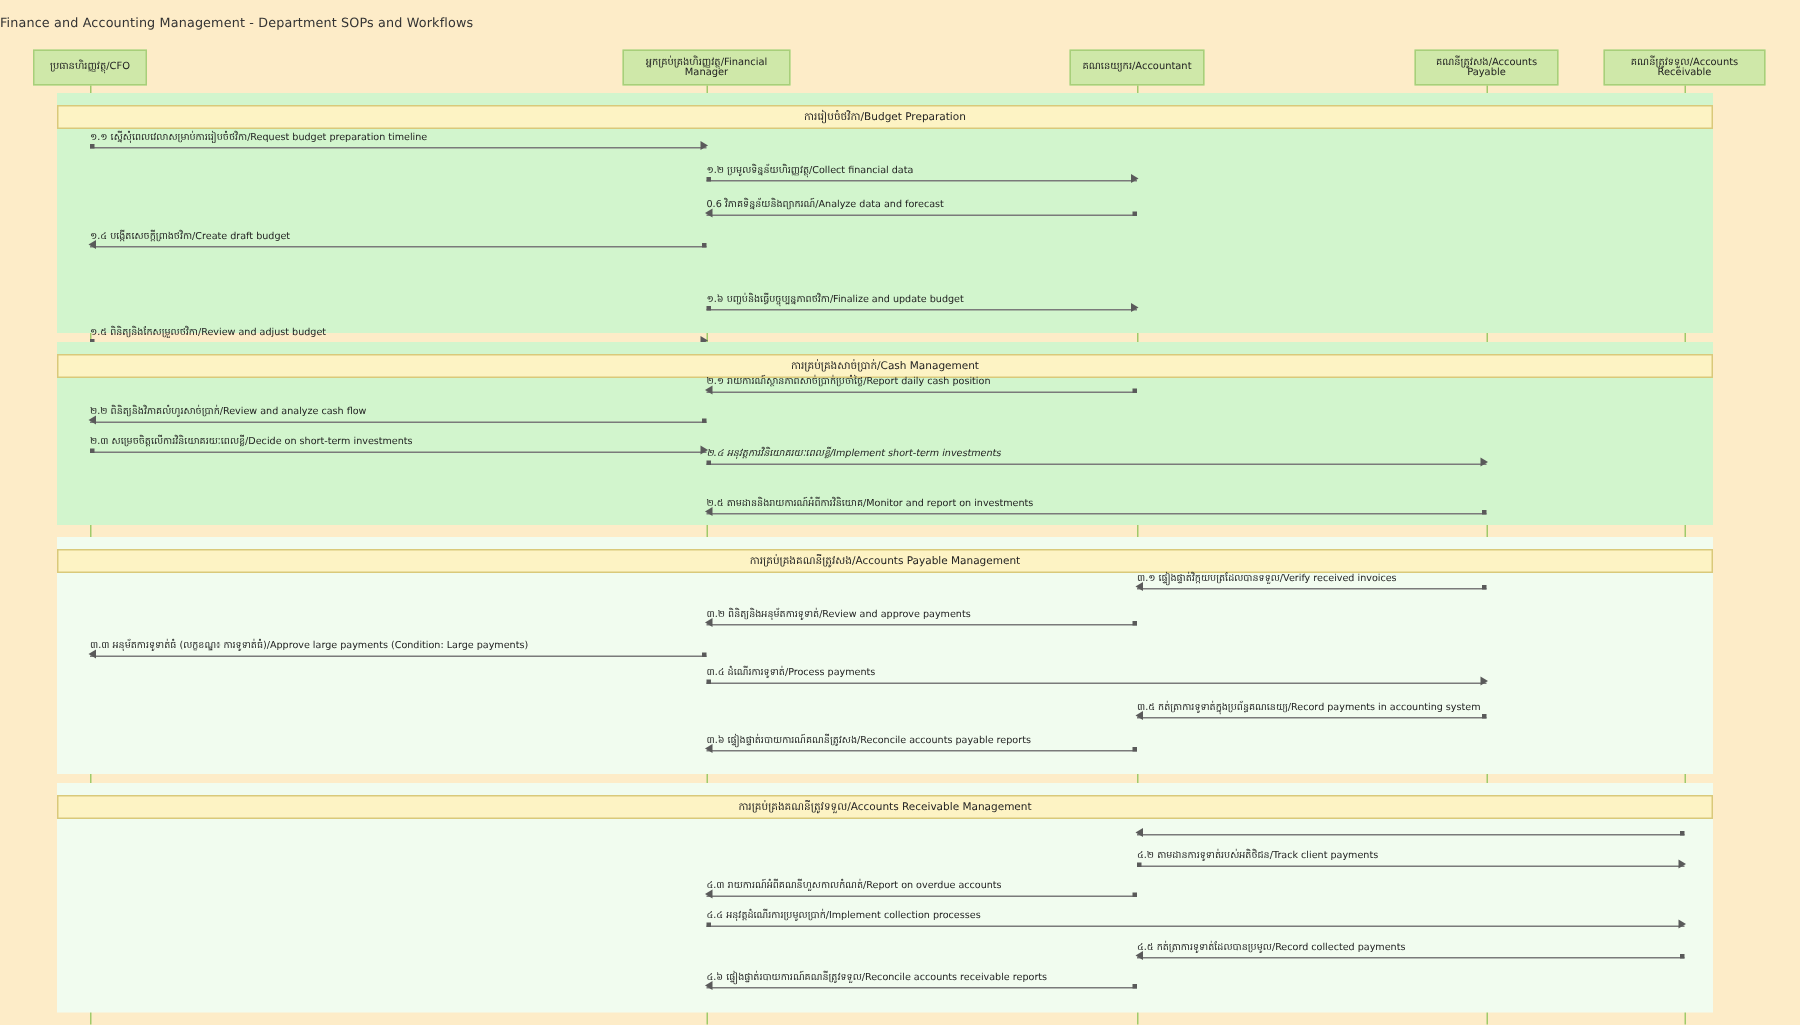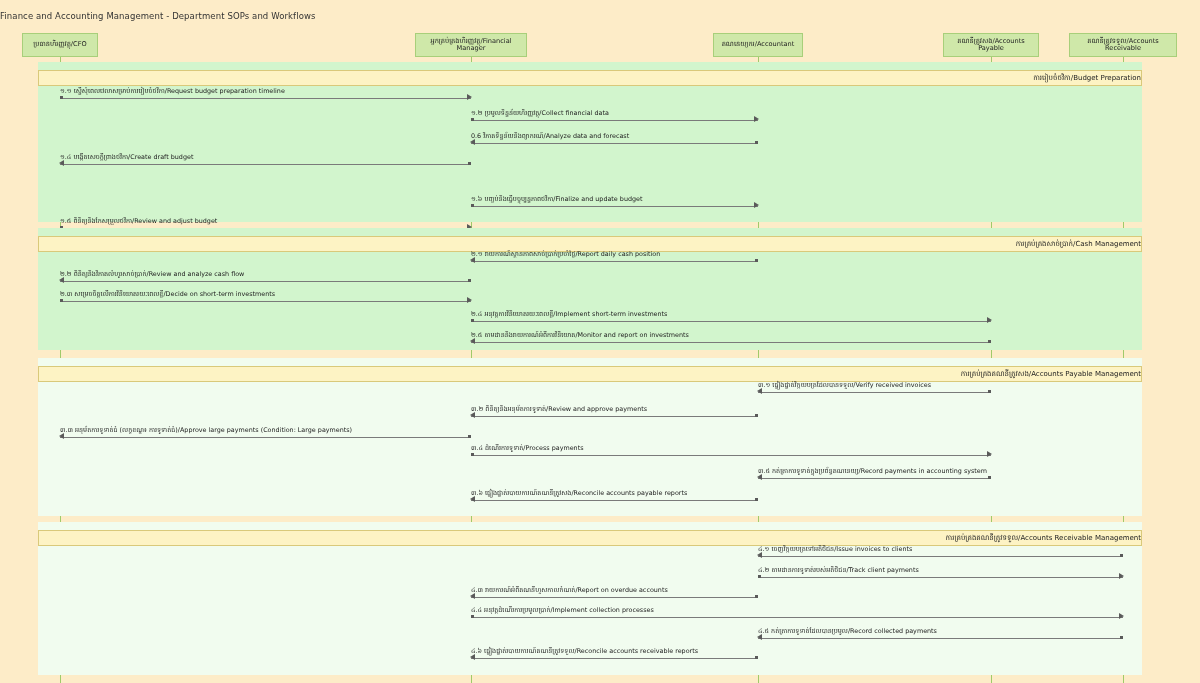--- a/index.html
+++ b/index.html
@@ -32,21 +32,21 @@
 
   
   .band{position:absolute;left:38px;width:1104px;box-sizing:border-box;}
   .band.a{background:#d2f5cd;}
   .band.b{background:#f1fcef;}
 
   
   .sechdr{
     position:absolute;left:38px;width:1104px;height:16px;
     background:#fdf3c4;border:1px solid #d9c97a;
-    box-sizing:border-box;display:flex;align-items:center;justify-content:flex-end;
+    box-sizing:border-box;display:flex;align-items:center;justify-content:center;
     font-size:7px;color:#222;
   }
 
   
   .msg{position:absolute;height:18px;}
   .msg .lbl{
     position:absolute;left:0;right:0;top:0;height:11px;
     text-align:left;font-size:6.4px;color:#222;white-space:nowrap;
     overflow:visible;line-height:11px;
   }
@@ -145,21 +145,21 @@
       <div class="line"></div>
       <div class="head l"></div>
       <div class="tail r"></div>
     </div>
     <div class="msg" style="left: 60px; width: 411px; top: 289px;">
       <div class="lbl">២.៣ សម្រេចចិត្តលើការវិនិយោគរយៈពេលខ្លី/Decide on short-term investments</div>
       <div class="line"></div>
       <div class="head r"></div>
       <div class="tail l"></div>
     </div>
-    <div class="msg" style="left: 471px; width: 520px; top: 309px;">
+    <div class="msg" style="left: 471px; width: 520px; top: 297px; font-style: italic;">
       <div class="lbl">២.៤ អនុវត្តការវិនិយោគរយៈពេលខ្លី/Implement short-term investments</div>
       <div class="line"></div>
       <div class="head r"></div>
       <div class="tail l"></div>
     </div>
     <div class="msg" style="left: 471px; width: 520px; top: 330px;">
       <div class="lbl">២.៥ តាមដាននិងរាយការណ៍អំពីការវិនិយោគ/Monitor and report on investments</div>
       <div class="line"></div>
       <div class="head l"></div>
       <div class="tail r"></div>
@@ -202,21 +202,20 @@
       <div class="lbl">៣.៦ ផ្ទៀងផ្ទាត់របាយការណ៍គណនីត្រូវសង/Reconcile accounts payable reports</div>
       <div class="line"></div>
       <div class="head l"></div>
       <div class="tail r"></div>
     </div>
     <div class="band b" style="top: 522px; height: 153px;"></div>
     <div class="sechdr" style="top: 530px;">
       <span>ការគ្រប់គ្រងគណនីត្រូវទទួល/Accounts Receivable Management</span>
     </div>
     <div class="msg" style="left: 758px; width: 365px; top: 544px;">
-      <div class="lbl">៤.១ ចេញវិក្កយបត្រទៅអតិថិជន/Issue invoices to clients</div>
       <div class="line"></div>
       <div class="head l"></div>
       <div class="tail r"></div>
     </div>
     <div class="msg" style="left: 758px; width: 365px; top: 565px;">
       <div class="lbl">៤.២ តាមដានការទូទាត់របស់អតិថិជន/Track client payments</div>
       <div class="line"></div>
       <div class="head r"></div>
       <div class="tail l"></div>
     </div>

